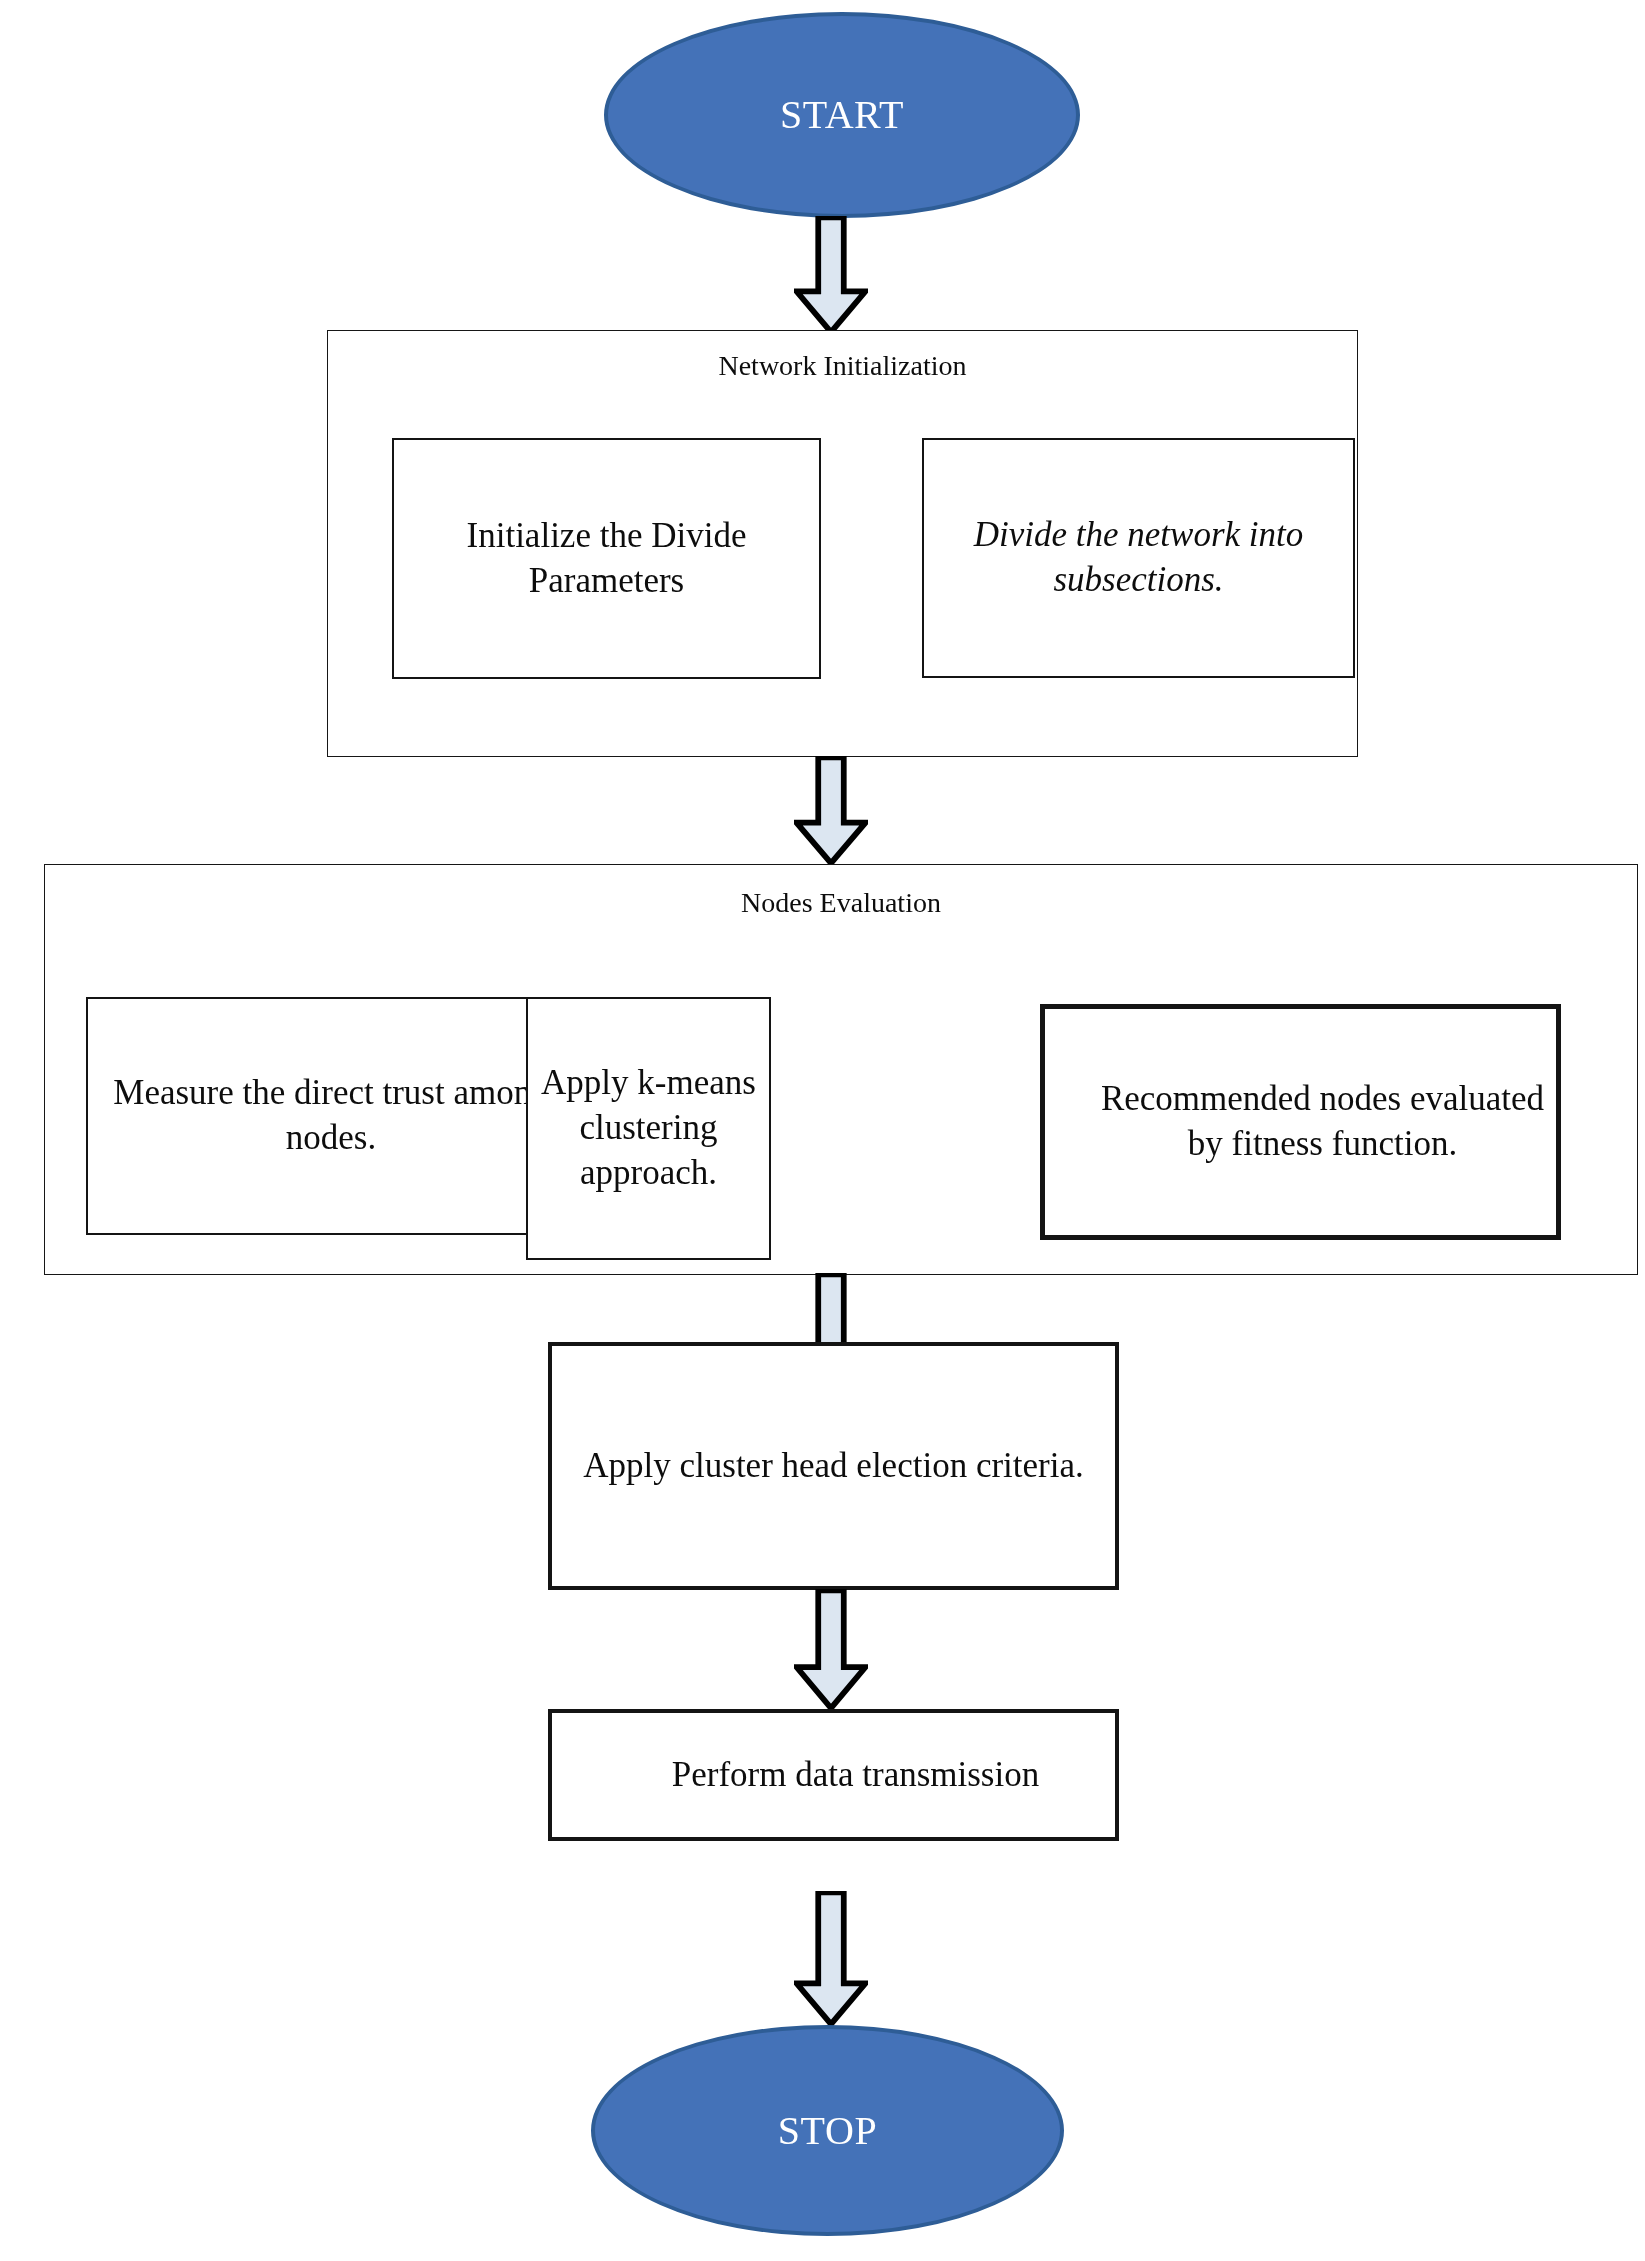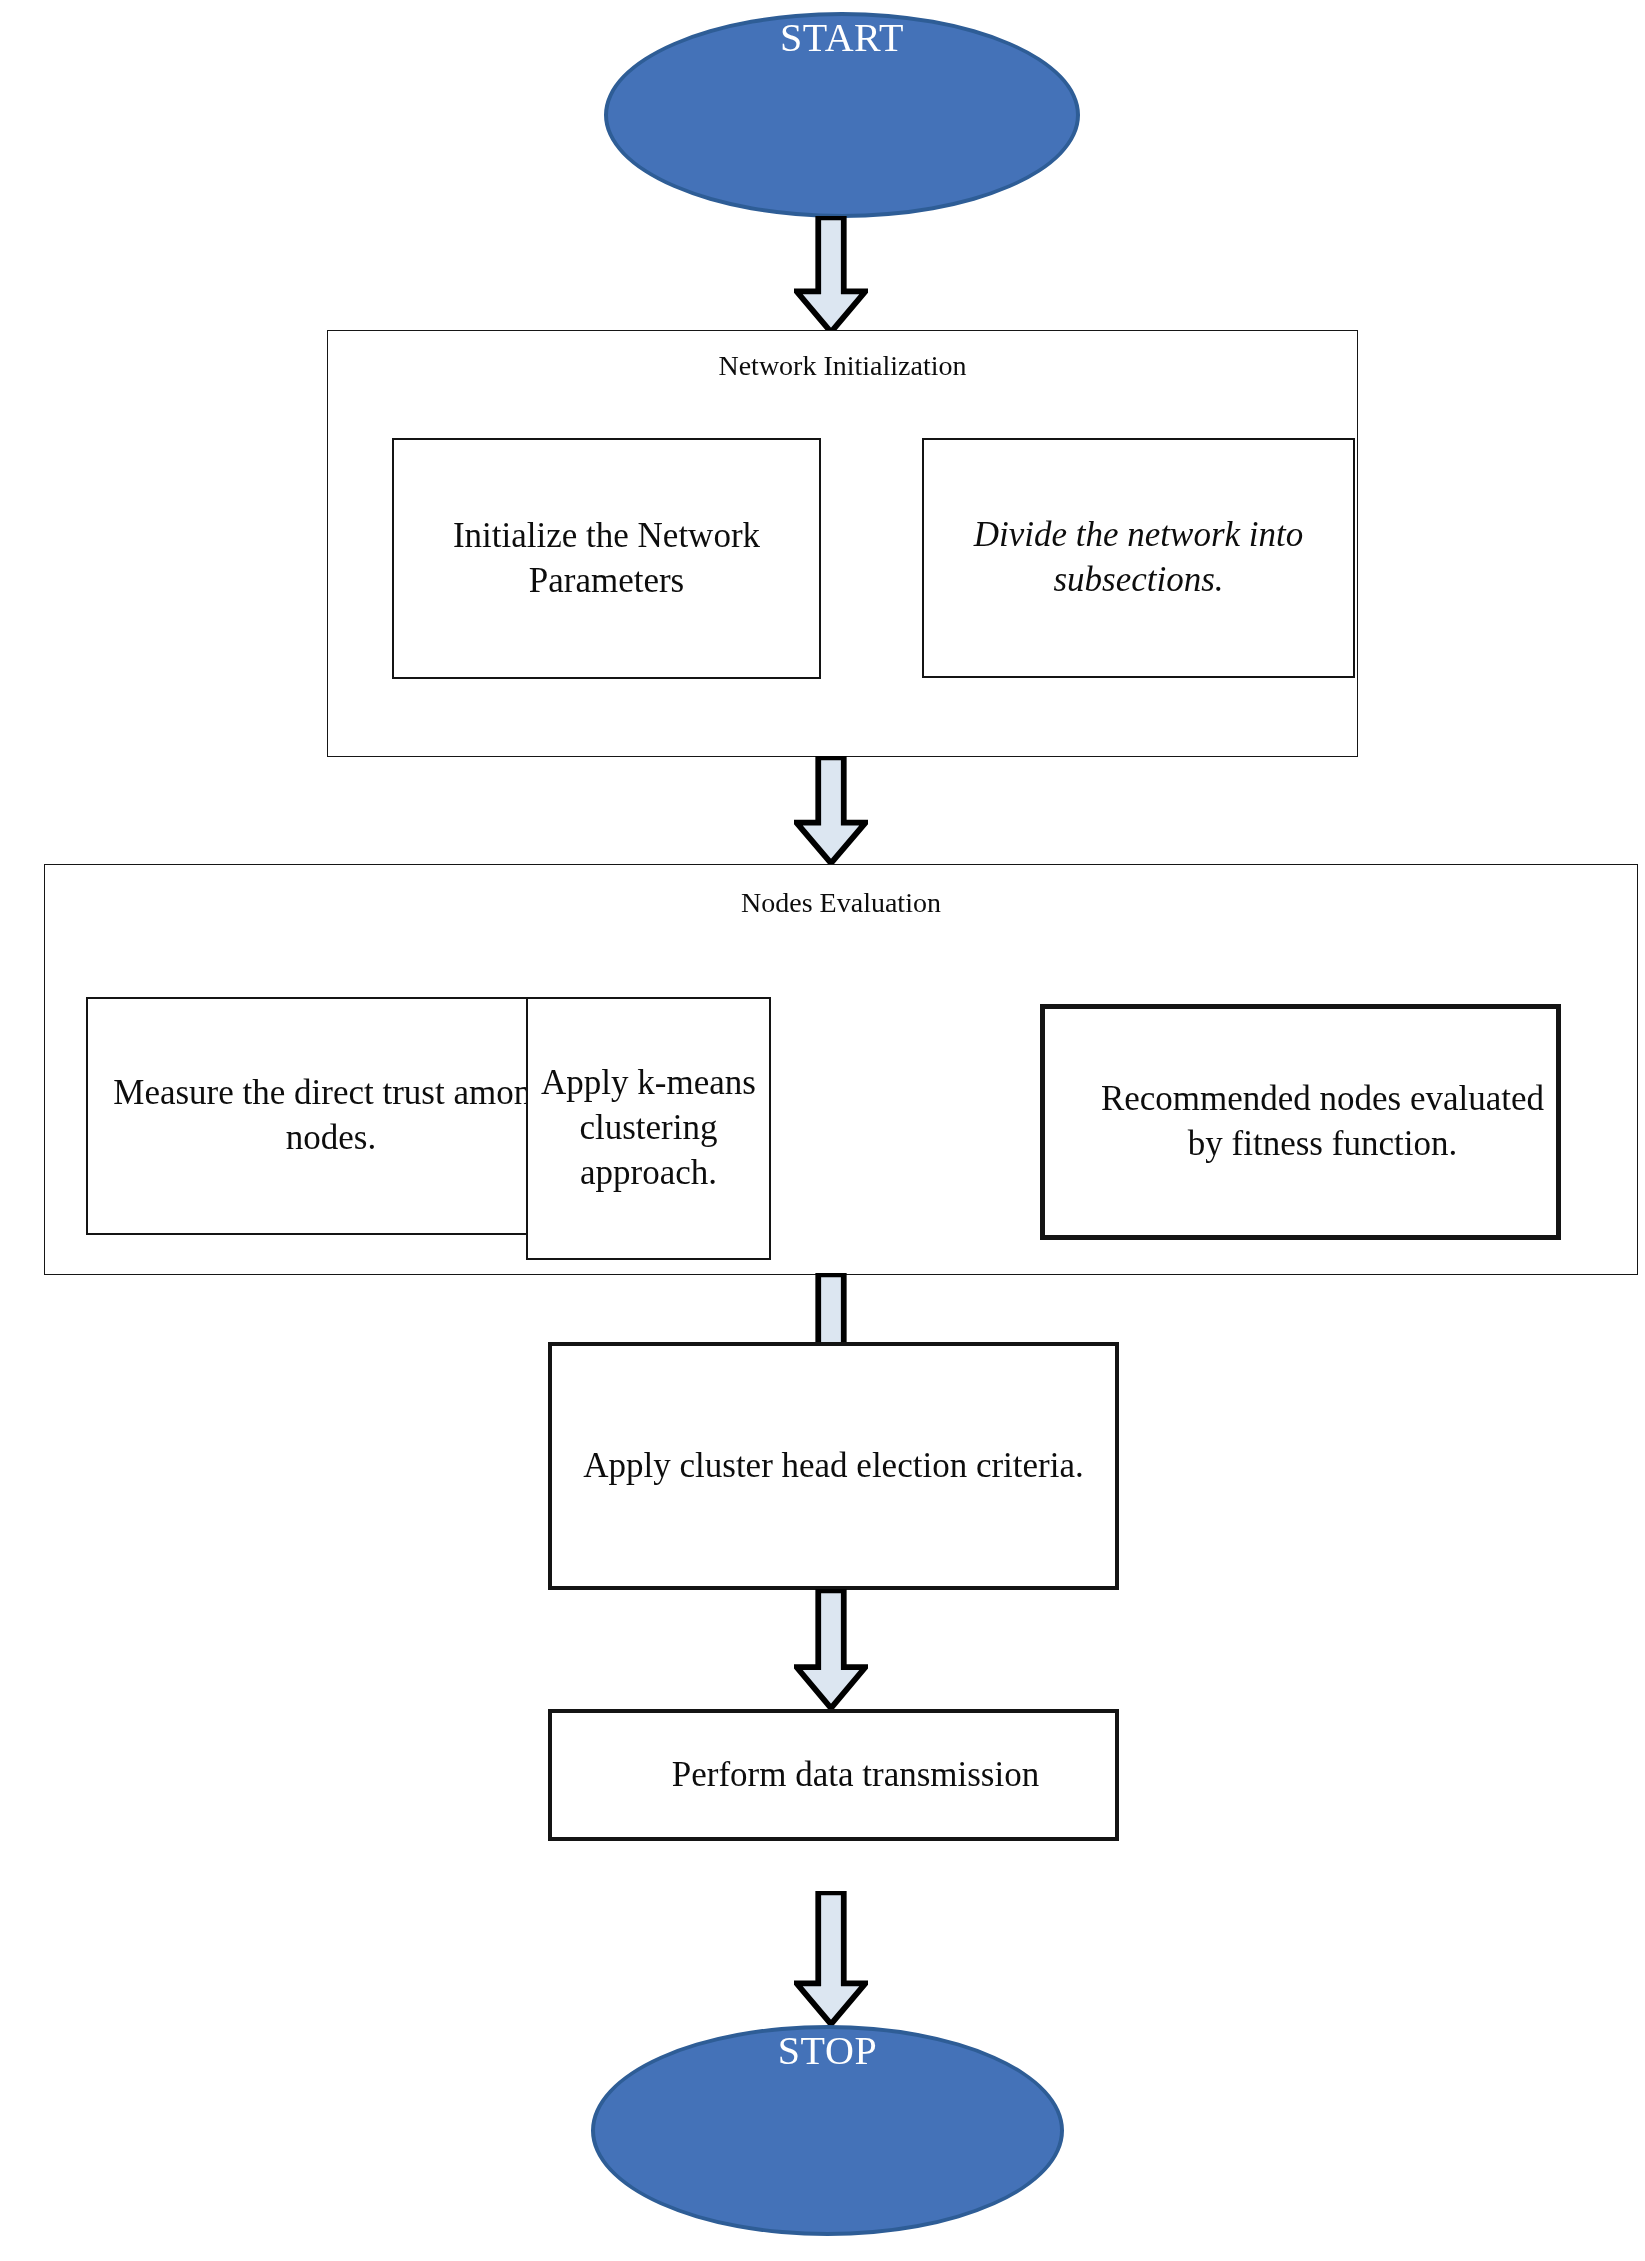--- a/index.html
+++ b/index.html
@@ -18,20 +18,21 @@
   }
 
   
   .terminator {
     position: absolute;
     border-radius: 50%;
     background: #4472b8;
     border: 4.5px solid #2e5d96;
     box-sizing: border-box;
     display: flex;
+    align-items: center;
     justify-content: center;
     color: #ffffff;
     letter-spacing: 0.6px;
   }
   .terminator .label {
     font-size: 40px;
     line-height: 1.1;
     color: #ffffff;
     text-align: center;
   }
@@ -102,21 +103,21 @@
   <div class="arrow" style="left:794px; top:216px; width:74px; height:120px;">
     <svg viewBox="0 0 116 188" preserveAspectRatio="none">
       <polygon points="38,2 78,2 78,118 112,118 58,182 4,118 38,118" fill="#dce6f1" stroke="#000000" stroke-width="9" stroke-linejoin="miter"></polygon>
     </svg>
   </div>
 
   <div class="group" style="left:327px; top:330px; width:1031px; height:427px;">
     <div class="group-title" style="top:20.4px;">Network Initialization</div>
 
     <div class="box" style="left:64px; top:107px; width:429px; height:241px;">
-      <span class="label">Initialize the Network Parameters</span>
+      <span class="label">Initialize the Divide Parameters</span>
     </div>
 
     <div class="box" style="left:594px; top:107px; width:433px; height:240px;font-style:italic;">
       <span class="label">Divide the network into subsections.</span>
     </div>
   </div>
 
   <div class="arrow" style="left:794px; top:756px; width:74px; height:111px;">
     <svg viewBox="0 0 116 173" preserveAspectRatio="none">
       <polygon points="38,2 78,2 78,104 112,104 58,167 4,104 38,104" fill="#dce6f1" stroke="#000000" stroke-width="9" stroke-linejoin="miter"></polygon>

